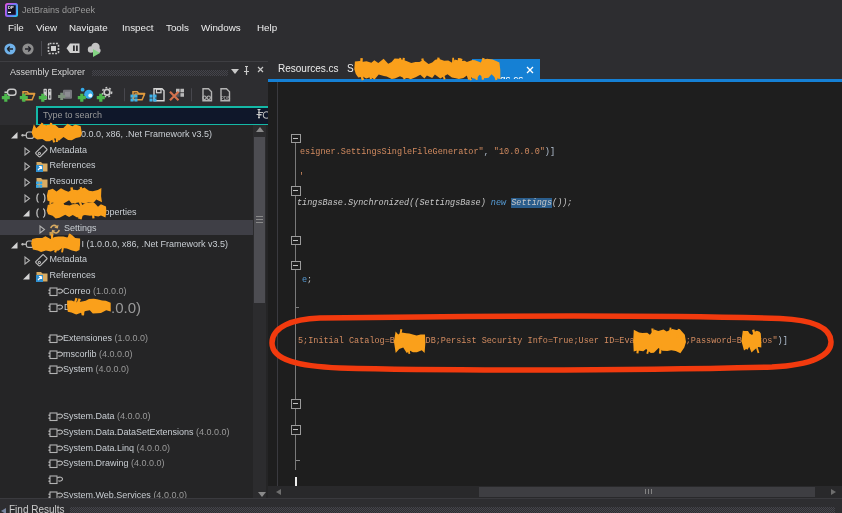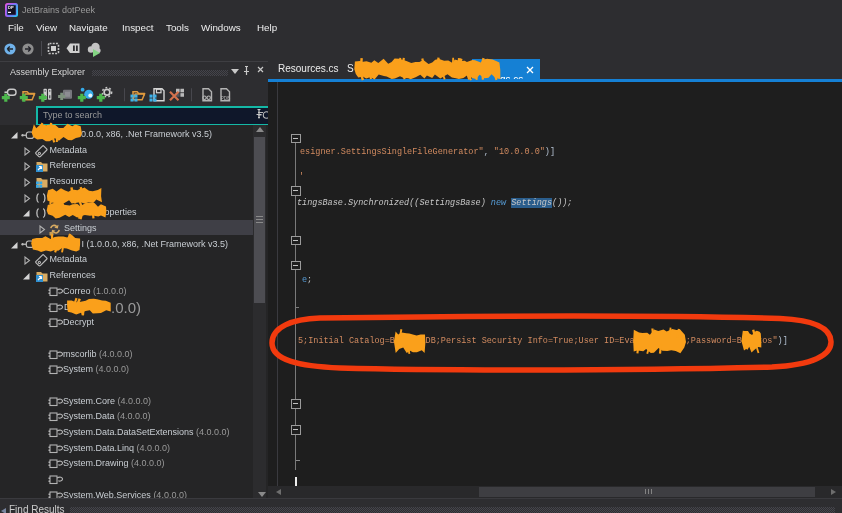--- a/index.html
+++ b/index.html
@@ -304,55 +304,46 @@
       <div class="abs" style="left:0;top:174.5px;width:268px;height:15.7px;">
         <svg class="abs" style="left:48px;top:2px" width="15" height="12">
           <rect x="2" y="2" width="7" height="7.5" fill="none" stroke="#b3b3b3" stroke-width="1.1"></rect>
           <rect x="0.5" y="3.5" width="1.5" height="1.5" fill="#b3b3b3"></rect>
           <rect x="0.5" y="6.5" width="1.5" height="1.5" fill="#b3b3b3"></rect>
           <path d="M9,4 c3,-1.8 5.5,-0.6 5.5,1 c0,1.6 -2.2,2.6 -4.2,1.8" fill="none" stroke="#b3b3b3" stroke-width="1.1"></path>
         </svg>
         <div class="abs ui" style="left:64px;top:0;height:15.7px;line-height:15.4px;font-size:9px;white-space:pre;"><span style="color:#c9ced3">D</span></div>
         <div class="abs ui" style="left:111px;top:0;height:15.7px;line-height:15.4px;font-size:15px;white-space:pre;text-align:center;"><span style="color:#9a9a9a">.0.0)</span></div>
       </div>
-      <div class="abs" style="left:0;top:190.2px;width:268px;height:15.7px;">
-        <svg class="abs" style="left:47.5px;top:2px" width="15" height="12">
-          <rect x="2" y="2" width="7" height="7.5" fill="none" stroke="#b3b3b3" stroke-width="1.1"></rect>
-          <rect x="0.5" y="3.5" width="1.5" height="1.5" fill="#b3b3b3"></rect>
-          <rect x="0.5" y="6.5" width="1.5" height="1.5" fill="#b3b3b3"></rect>
-          <path d="M9,4 c3,-1.8 5.5,-0.6 5.5,1 c0,1.6 -2.2,2.6 -4.2,1.8" fill="none" stroke="#b3b3b3" stroke-width="1.1"></path>
-        </svg>
-        <div class="abs ui" style="left:63px;top:0;height:15.7px;line-height:15.4px;font-size:9px;white-space:pre;"><span style="color:#c9ced3">Decrypt</span><span style="color:#9a9a9a"></span></div>
+      <div class="abs" style="left:0;top:205.8px;width:268px;height:15.7px;">
+        <svg class="abs" style="left:47.5px;top:2px" width="15" height="12">
+          <rect x="2" y="2" width="7" height="7.5" fill="none" stroke="#b3b3b3" stroke-width="1.1"></rect>
+          <rect x="0.5" y="3.5" width="1.5" height="1.5" fill="#b3b3b3"></rect>
+          <rect x="0.5" y="6.5" width="1.5" height="1.5" fill="#b3b3b3"></rect>
+          <path d="M9,4 c3,-1.8 5.5,-0.6 5.5,1 c0,1.6 -2.2,2.6 -4.2,1.8" fill="none" stroke="#b3b3b3" stroke-width="1.1"></path>
+        </svg>
+        <div class="abs ui" style="left:63px;top:0;height:15.7px;line-height:15.4px;font-size:9px;white-space:pre;"><span style="color:#c9ced3">Extensiones</span><span style="color:#9a9a9a"> (1.0.0.0)</span></div>
       </div>
       <div class="abs" style="left:0;top:221.5px;width:268px;height:15.7px;">
         <svg class="abs" style="left:47.5px;top:2px" width="15" height="12">
           <rect x="2" y="2" width="7" height="7.5" fill="none" stroke="#b3b3b3" stroke-width="1.1"></rect>
           <rect x="0.5" y="3.5" width="1.5" height="1.5" fill="#b3b3b3"></rect>
           <rect x="0.5" y="6.5" width="1.5" height="1.5" fill="#b3b3b3"></rect>
           <path d="M9,4 c3,-1.8 5.5,-0.6 5.5,1 c0,1.6 -2.2,2.6 -4.2,1.8" fill="none" stroke="#b3b3b3" stroke-width="1.1"></path>
         </svg>
         <div class="abs ui" style="left:63px;top:0;height:15.7px;line-height:15.4px;font-size:9px;white-space:pre;"><span style="color:#c9ced3">mscorlib</span><span style="color:#9a9a9a"> (4.0.0.0)</span></div>
       </div>
       <div class="abs" style="left:0;top:237.2px;width:268px;height:15.7px;">
         <svg class="abs" style="left:47.5px;top:2px" width="15" height="12">
           <rect x="2" y="2" width="7" height="7.5" fill="none" stroke="#b3b3b3" stroke-width="1.1"></rect>
           <rect x="0.5" y="3.5" width="1.5" height="1.5" fill="#b3b3b3"></rect>
           <rect x="0.5" y="6.5" width="1.5" height="1.5" fill="#b3b3b3"></rect>
           <path d="M9,4 c3,-1.8 5.5,-0.6 5.5,1 c0,1.6 -2.2,2.6 -4.2,1.8" fill="none" stroke="#b3b3b3" stroke-width="1.1"></path>
         </svg>
         <div class="abs ui" style="left:63px;top:0;height:15.7px;line-height:15.4px;font-size:9px;white-space:pre;"><span style="color:#c9ced3">System</span><span style="color:#9a9a9a"> (4.0.0.0)</span></div>
-      </div>
-      <div class="abs" style="left:0;top:268.6px;width:268px;height:15.7px;">
-        <svg class="abs" style="left:47.5px;top:2px" width="15" height="12">
-          <rect x="2" y="2" width="7" height="7.5" fill="none" stroke="#b3b3b3" stroke-width="1.1"></rect>
-          <rect x="0.5" y="3.5" width="1.5" height="1.5" fill="#b3b3b3"></rect>
-          <rect x="0.5" y="6.5" width="1.5" height="1.5" fill="#b3b3b3"></rect>
-          <path d="M9,4 c3,-1.8 5.5,-0.6 5.5,1 c0,1.6 -2.2,2.6 -4.2,1.8" fill="none" stroke="#b3b3b3" stroke-width="1.1"></path>
-        </svg>
-        <div class="abs ui" style="left:63px;top:0;height:15.7px;line-height:15.4px;font-size:9px;white-space:pre;"><span style="color:#c9ced3">System.Core</span><span style="color:#9a9a9a"> (4.0.0.0)</span></div>
       </div>
       <div class="abs" style="left:0;top:284.2px;width:268px;height:15.7px;">
         <svg class="abs" style="left:47.5px;top:2px" width="15" height="12">
           <rect x="2" y="2" width="7" height="7.5" fill="none" stroke="#b3b3b3" stroke-width="1.1"></rect>
           <rect x="0.5" y="3.5" width="1.5" height="1.5" fill="#b3b3b3"></rect>
           <rect x="0.5" y="6.5" width="1.5" height="1.5" fill="#b3b3b3"></rect>
           <path d="M9,4 c3,-1.8 5.5,-0.6 5.5,1 c0,1.6 -2.2,2.6 -4.2,1.8" fill="none" stroke="#b3b3b3" stroke-width="1.1"></path>
         </svg>
         <div class="abs ui" style="left:63px;top:0;height:15.7px;line-height:15.4px;font-size:9px;white-space:pre;"><span style="color:#c9ced3">System.Data</span><span style="color:#9a9a9a"> (4.0.0.0)</span></div>
       </div>

